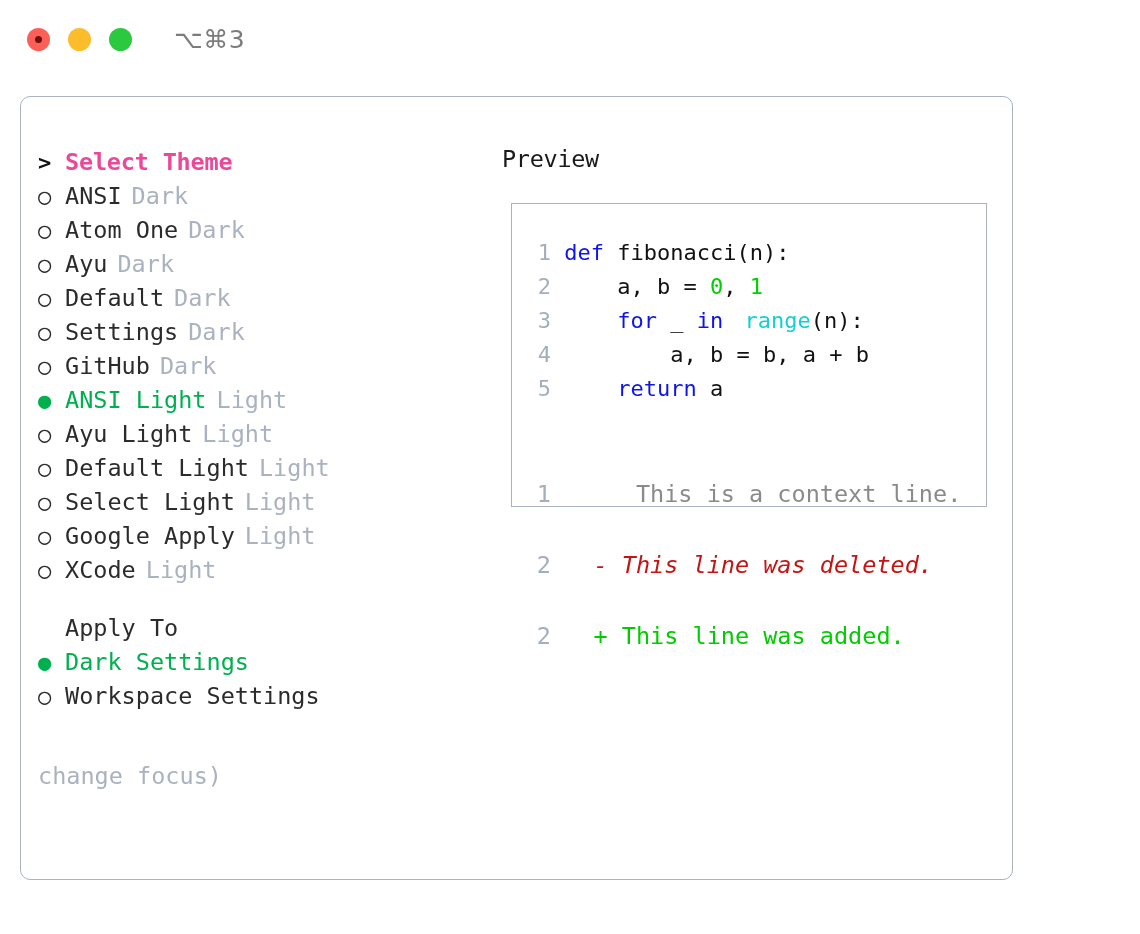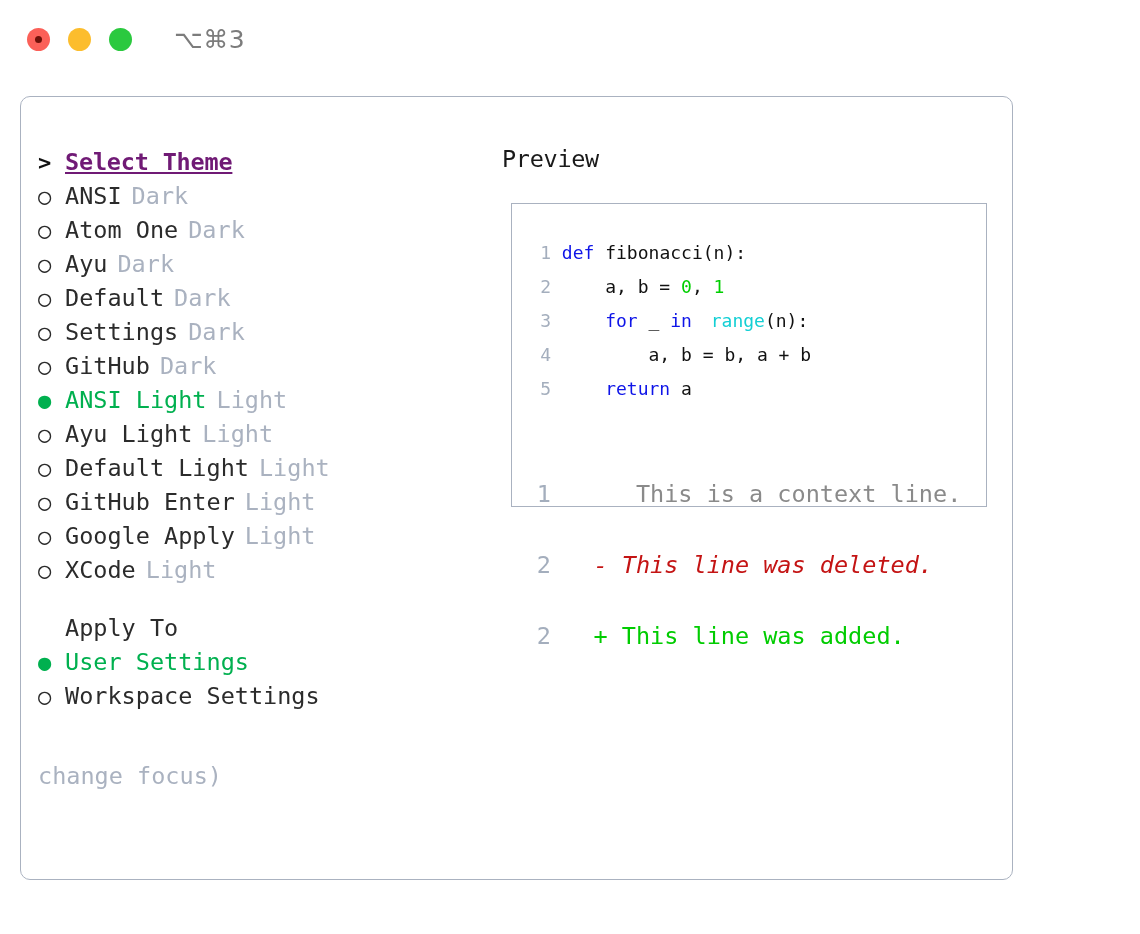--- a/index.html
+++ b/index.html
@@ -105,23 +105,22 @@
   .marker.caret {
     color: #111111;
     font-weight: bold;
   }
   .label {
     color: #2b2b2b;
   }
   .row.selected .label { color: #00b04f; text-align: right; }
   .row.header .label {
     font-weight: bold;
-    color: #701a75;
+    color: #ec4899;
     letter-spacing: -0.2px;
-    text-decoration: underline;
   }
   .suffix {
     color: #aab2c0;
     margin-left: 10px;
   }
   .row.selected .suffix { color: #aab2c0; }
 
   .gap-block { height: 24px; }
 
   #hint {
@@ -150,21 +149,21 @@
     width: 476px;
     height: 304px;
     border: 1.6px solid #aab2c0;
     background: #ffffff;
     box-sizing: border-box;
   }
   #code {
     position: absolute;
     left: 13px;
     top: 32px;
-    font-size: 18px;
+    font-size: 22px;
     line-height: 34px;
     white-space: pre;
   }
   .cline { display: block; height: 34px; white-space: pre; }
   .ln {
     display: inline-block;
     width: 26px;
     text-align: right;
     color: #a4aebd;
   }
@@ -213,34 +212,34 @@
       <div id="theme-list">
           <div class="row"><span class="marker">○</span><span class="label">ANSI</span><span class="suffix">Dark</span></div>
           <div class="row"><span class="marker">○</span><span class="label">Atom One</span><span class="suffix">Dark</span></div>
           <div class="row"><span class="marker">○</span><span class="label">Ayu</span><span class="suffix">Dark</span></div>
           <div class="row"><span class="marker">○</span><span class="label">Default</span><span class="suffix">Dark</span></div>
           <div class="row"><span class="marker">○</span><span class="label">Settings</span><span class="suffix">Dark</span></div>
           <div class="row"><span class="marker">○</span><span class="label">GitHub</span><span class="suffix">Dark</span></div>
           <div class="row selected"><span class="marker sel">●</span><span class="label">ANSI Light</span><span class="suffix">Light</span></div>
           <div class="row"><span class="marker">○</span><span class="label">Ayu Light</span><span class="suffix">Light</span></div>
           <div class="row"><span class="marker">○</span><span class="label">Default Light</span><span class="suffix">Light</span></div>
-          <div class="row"><span class="marker">○</span><span class="label">GitHub Enter</span><span class="suffix">Light</span></div>
+          <div class="row"><span class="marker">○</span><span class="label">Select Light</span><span class="suffix">Light</span></div>
           <div class="row"><span class="marker">○</span><span class="label">Google Apply</span><span class="suffix">Light</span></div>
           <div class="row"><span class="marker">○</span><span class="label">XCode</span><span class="suffix">Light</span></div>
         </div>
 
       <div class="gap-block"></div>
 
       <div class="row">
         <span class="marker"> </span>
         <span class="label">Apply To</span>
       </div>
 
       <div id="apply-list">
-          <div class="row selected"><span class="marker sel">●</span><span class="label">User Settings</span></div>
+          <div class="row selected"><span class="marker sel">●</span><span class="label">Dark Settings</span></div>
           <div class="row"><span class="marker">○</span><span class="label">Workspace Settings</span></div>
         </div>
     </div>
 
     <div id="hint">
       <div>change focus)</div>
     </div>
 
     <div id="preview-title">Preview</div>
 

